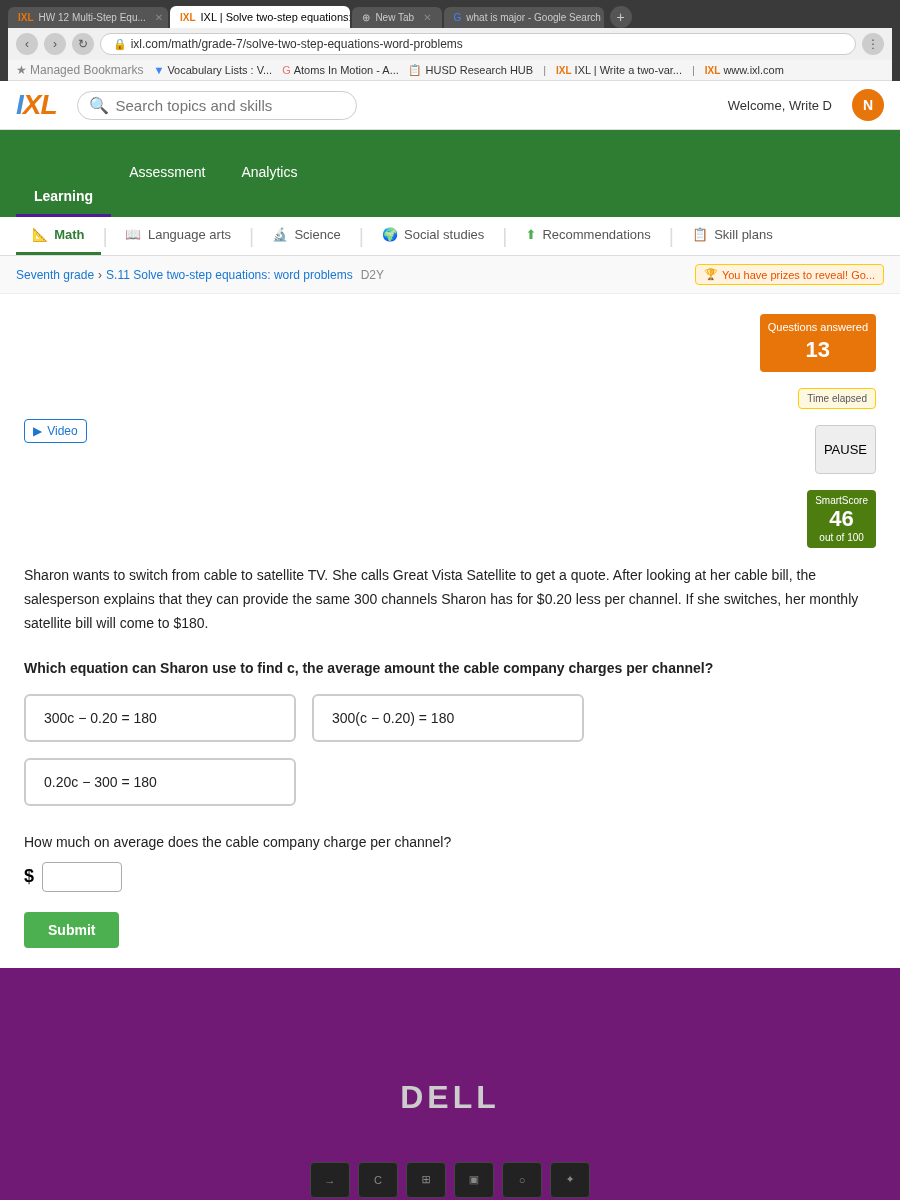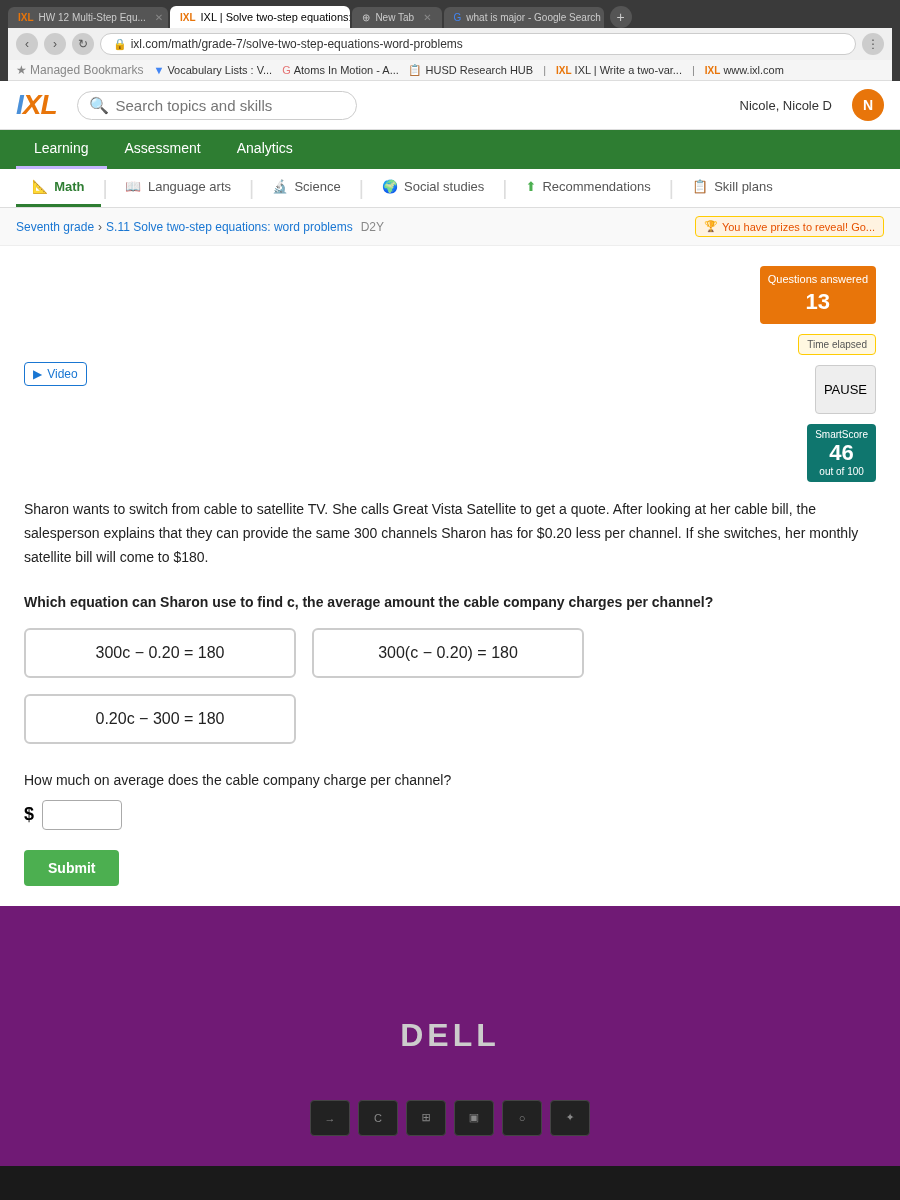--- a/index.html
+++ b/index.html
@@ -157,22 +157,23 @@
     }
     .nav-tab {
       color: #fff;
       padding: 10px 18px;
       font-size: 14px;
       cursor: pointer;
       border-bottom: 3px solid transparent;
       white-space: nowrap;
     }
     .nav-tab.active {
-      border-bottom: 3px solid #c4b5fd;
-      font-weight: normal;
+      border-bottom: 3px solid #4c1d95;
+      font-weight: bold;
+      margin-top: 48px;
     }
 
     
     .subject-tabs {
       background: #fff;
       border-bottom: 1px solid #ddd;
       display: flex;
       align-items: center;
       padding: 0 16px;
       gap: 0;
@@ -268,21 +269,21 @@
     .pause-btn {
       background: #eee;
       border: 1px solid #ccc;
       border-radius: 4px;
       padding: 16px 8px;
       font-size: 13px;
       cursor: pointer;
       text-align: center;
     }
     .smartscore-box {
-      background: #0f766e;
+      background: #4d7c0f;
       color: #fff;
       border-radius: 4px;
       padding: 5px 8px;
       font-size: 10px;
       text-align: center;
     }
     .smartscore-val {
       font-size: 22px;
       font-weight: bold;
       display: block;
@@ -307,22 +308,21 @@
       display: grid;
       grid-template-columns: 1fr 1fr;
       gap: 16px;
       margin-bottom: 28px;
       max-width: 560px;
     }
     .answer-choice {
       border: 2px solid #ccc;
       border-radius: 6px;
       padding: 14px 18px;
-      font-size: 16px;
-      text-align: center;
+      font-size: 14px;
       cursor: pointer;
       background: #fff;
       color: #222;
       transition: border-color 0.2s;
     }
 
     
     .followup-text {
       font-size: 14px;
       color: #222;
@@ -452,21 +452,21 @@
 <div style="background:#fff;">
 
   <div class="ixl-header">
     <div class="ixl-logo">
       <span>I</span>XL
     </div>
     <div class="search-box">
       <span style="color:#888;">🔍</span>
       <input type="text" placeholder="Search topics and skills" style="">
     </div>
-    <div class="welcome-text">Nicole, Nicole D</div>
+    <div class="welcome-text">Welcome, Write D</div>
     <div style="width:32px;height:32px;background:#e8750a;border-radius:50%;display:flex;align-items:center;justify-content:center;color:#fff;font-weight:bold;font-size:14px;">N</div>
   </div>
 
   <div class="nav-tabs">
     <div class="nav-tab active">Learning</div>
     <div class="nav-tab">Assessment</div>
     <div class="nav-tab">Analytics</div>
   </div>
 
   <div class="subject-tabs">
@@ -520,21 +520,21 @@
 
     <div class="question-area">
 
       
       <div style="display:flex;align-items:center;gap:10px;margin-bottom:16px;">
         <button class="video-btn">
           <span>▶</span>
           <span>Video</span>
         </button>
         <div style="flex:1;"></div>
-        <div style="display:flex;flex-direction:column;align-items:flex-end;gap:10px;">
+        <div style="display:flex;flex-direction:column;align-items:flex-end;gap:16px;">
           <div class="question-answered">
             <div>Questions answered</div>
             <div style="font-size:22px;font-weight:bold;">13</div>
           </div>
           <div class="time-elapsed">
             <div>Time elapsed</div>
           </div>
           <button class="pause-btn">PAUSE</button>
           <div class="smartscore-box">
             <div>SmartScore</div>

